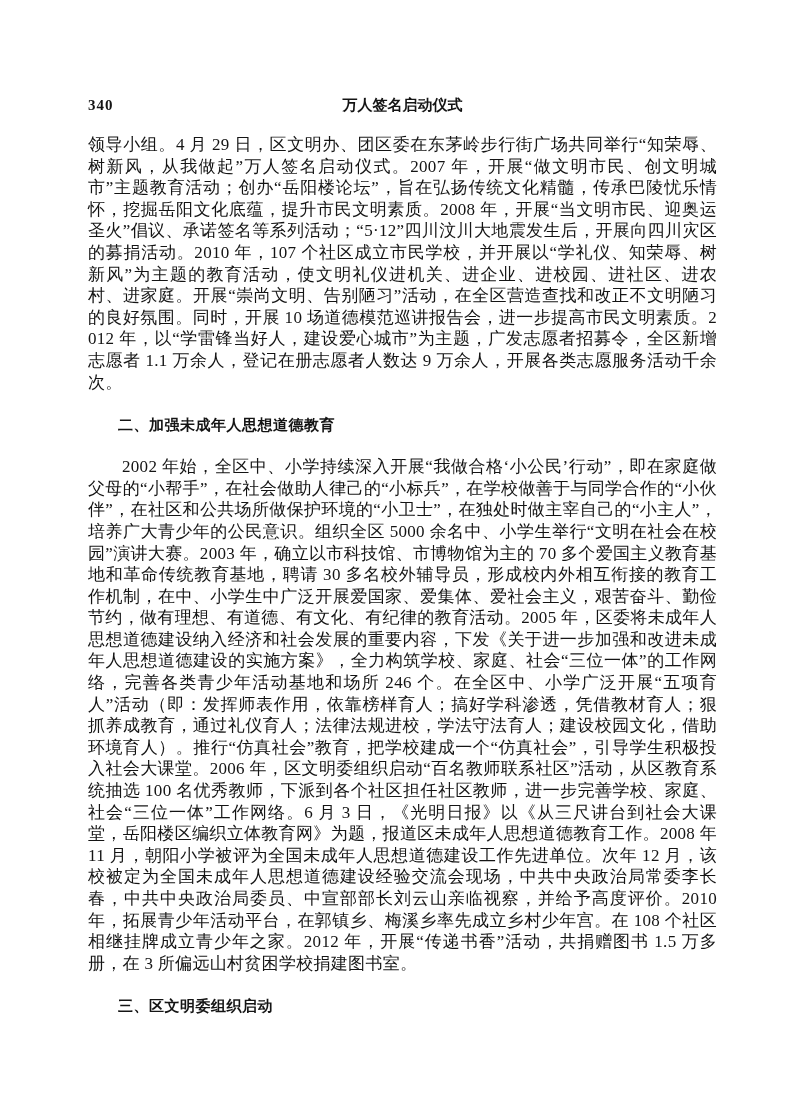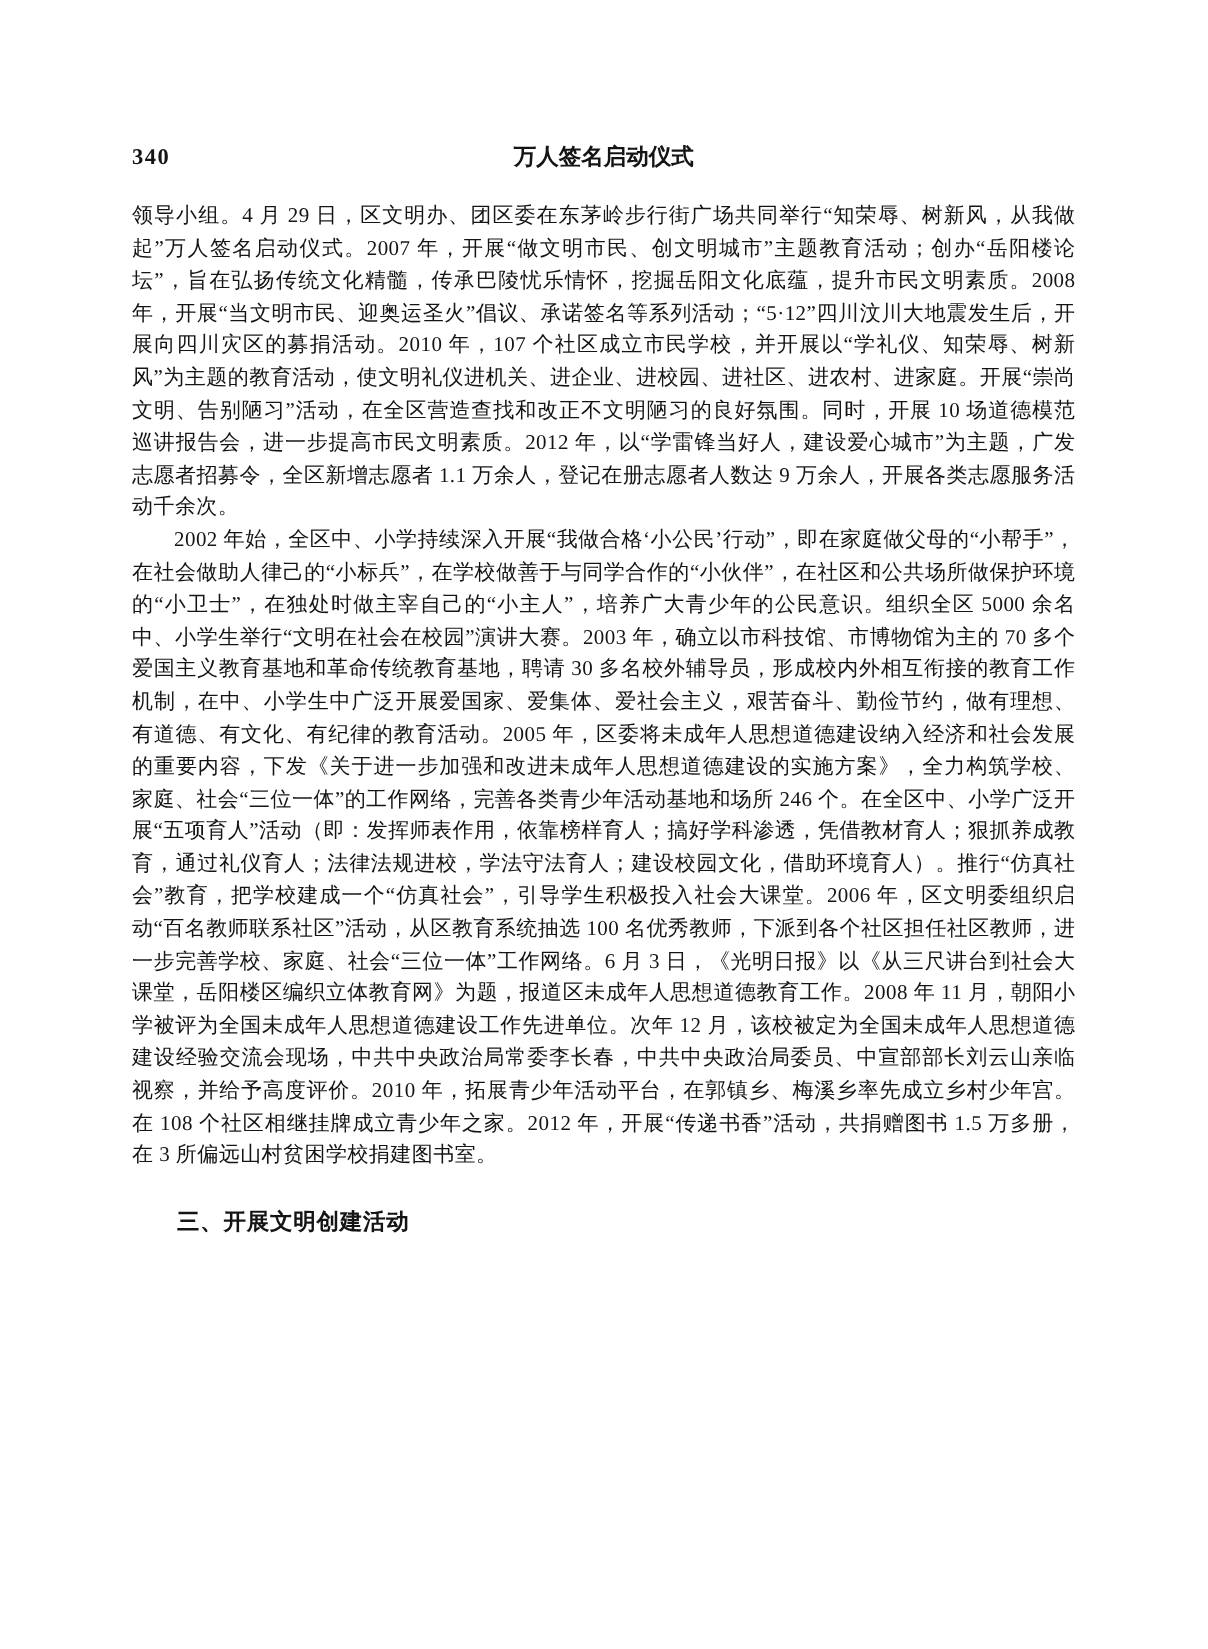--- a/index.html
+++ b/index.html
@@ -36,21 +36,21 @@
     letter-spacing: 1px;
   }
   .page-body {
     position: absolute;
     left: 88px;
     right: 88px;
     top: 134px;
   }
   .para {
     margin: 0;
-    font-size: 14px;
+    font-size: 17px;
     line-height: 21.6px;
     text-align: justify;
     text-indent: 2em;
     letter-spacing: 0.3px;
     word-break: break-all;
   }
   .para.continuation { text-indent: 0; }
   .section-heading {
     margin: 23px 0 21px 0;
     font-size: 15px;
@@ -66,21 +66,22 @@
 
   <div class="running-header">
     <span class="page-number">340</span>
     <span class="header-title">万人签名启动仪式</span>
   </div>
 
   <div class="page-body">
 
     <p class="para continuation">领导小组。4 月 29 日，区文明办、团区委在东茅岭步行街广场共同举行“知荣辱、树新风，从我做起”万人签名启动仪式。2007 年，开展“做文明市民、创文明城市”主题教育活动；创办“岳阳楼论坛”，旨在弘扬传统文化精髓，传承巴陵忧乐情怀，挖掘岳阳文化底蕴，提升市民文明素质。2008 年，开展“当文明市民、迎奥运圣火”倡议、承诺签名等系列活动；“5·12”四川汶川大地震发生后，开展向四川灾区的募捐活动。2010 年，107 个社区成立市民学校，并开展以“学礼仪、知荣辱、树新风”为主题的教育活动，使文明礼仪进机关、进企业、进校园、进社区、进农村、进家庭。开展“崇尚文明、告别陋习”活动，在全区营造查找和改正不文明陋习的良好氛围。同时，开展 10 场道德模范巡讲报告会，进一步提高市民文明素质。2012 年，以“学雷锋当好人，建设爱心城市”为主题，广发志愿者招募令，全区新增志愿者 1.1 万余人，登记在册志愿者人数达 9 万余人，开展各类志愿服务活动千余次。</p>
 
+    <h3 class="section-heading">二、加强未成年人思想道德教育</h3>
 
     <p class="para">2002 年始，全区中、小学持续深入开展“我做合格‘小公民’行动”，即在家庭做父母的“小帮手”，在社会做助人律己的“小标兵”，在学校做善于与同学合作的“小伙伴”，在社区和公共场所做保护环境的“小卫士”，在独处时做主宰自己的“小主人”，培养广大青少年的公民意识。组织全区 5000 余名中、小学生举行“文明在社会在校园”演讲大赛。2003 年，确立以市科技馆、市博物馆为主的 70 多个爱国主义教育基地和革命传统教育基地，聘请 30 多名校外辅导员，形成校内外相互衔接的教育工作机制，在中、小学生中广泛开展爱国家、爱集体、爱社会主义，艰苦奋斗、勤俭节约，做有理想、有道德、有文化、有纪律的教育活动。2005 年，区委将未成年人思想道德建设纳入经济和社会发展的重要内容，下发《关于进一步加强和改进未成年人思想道德建设的实施方案》，全力构筑学校、家庭、社会“三位一体”的工作网络，完善各类青少年活动基地和场所 246 个。在全区中、小学广泛开展“五项育人”活动（即：发挥师表作用，依靠榜样育人；搞好学科渗透，凭借教材育人；狠抓养成教育，通过礼仪育人；法律法规进校，学法守法育人；建设校园文化，借助环境育人）。推行“仿真社会”教育，把学校建成一个“仿真社会”，引导学生积极投入社会大课堂。2006 年，区文明委组织启动“百名教师联系社区”活动，从区教育系统抽选 100 名优秀教师，下派到各个社区担任社区教师，进一步完善学校、家庭、社会“三位一体”工作网络。6 月 3 日，《光明日报》以《从三尺讲台到社会大课堂，岳阳楼区编织立体教育网》为题，报道区未成年人思想道德教育工作。2008 年 11 月，朝阳小学被评为全国未成年人思想道德建设工作先进单位。次年 12 月，该校被定为全国未成年人思想道德建设经验交流会现场，中共中央政治局常委李长春，中共中央政治局委员、中宣部部长刘云山亲临视察，并给予高度评价。2010 年，拓展青少年活动平台，在郭镇乡、梅溪乡率先成立乡村少年宫。在 108 个社区相继挂牌成立青少年之家。2012 年，开展“传递书香”活动，共捐赠图书 1.5 万多册，在 3 所偏远山村贫困学校捐建图书室。</p>
 
-    <h3 class="section-heading">三、开展文明创建活动</h3>
+    <h3 class="section-heading">三、区文明委组织启动</h3>
 
 
   </div>
 
 </div>
 
 </body></html>

